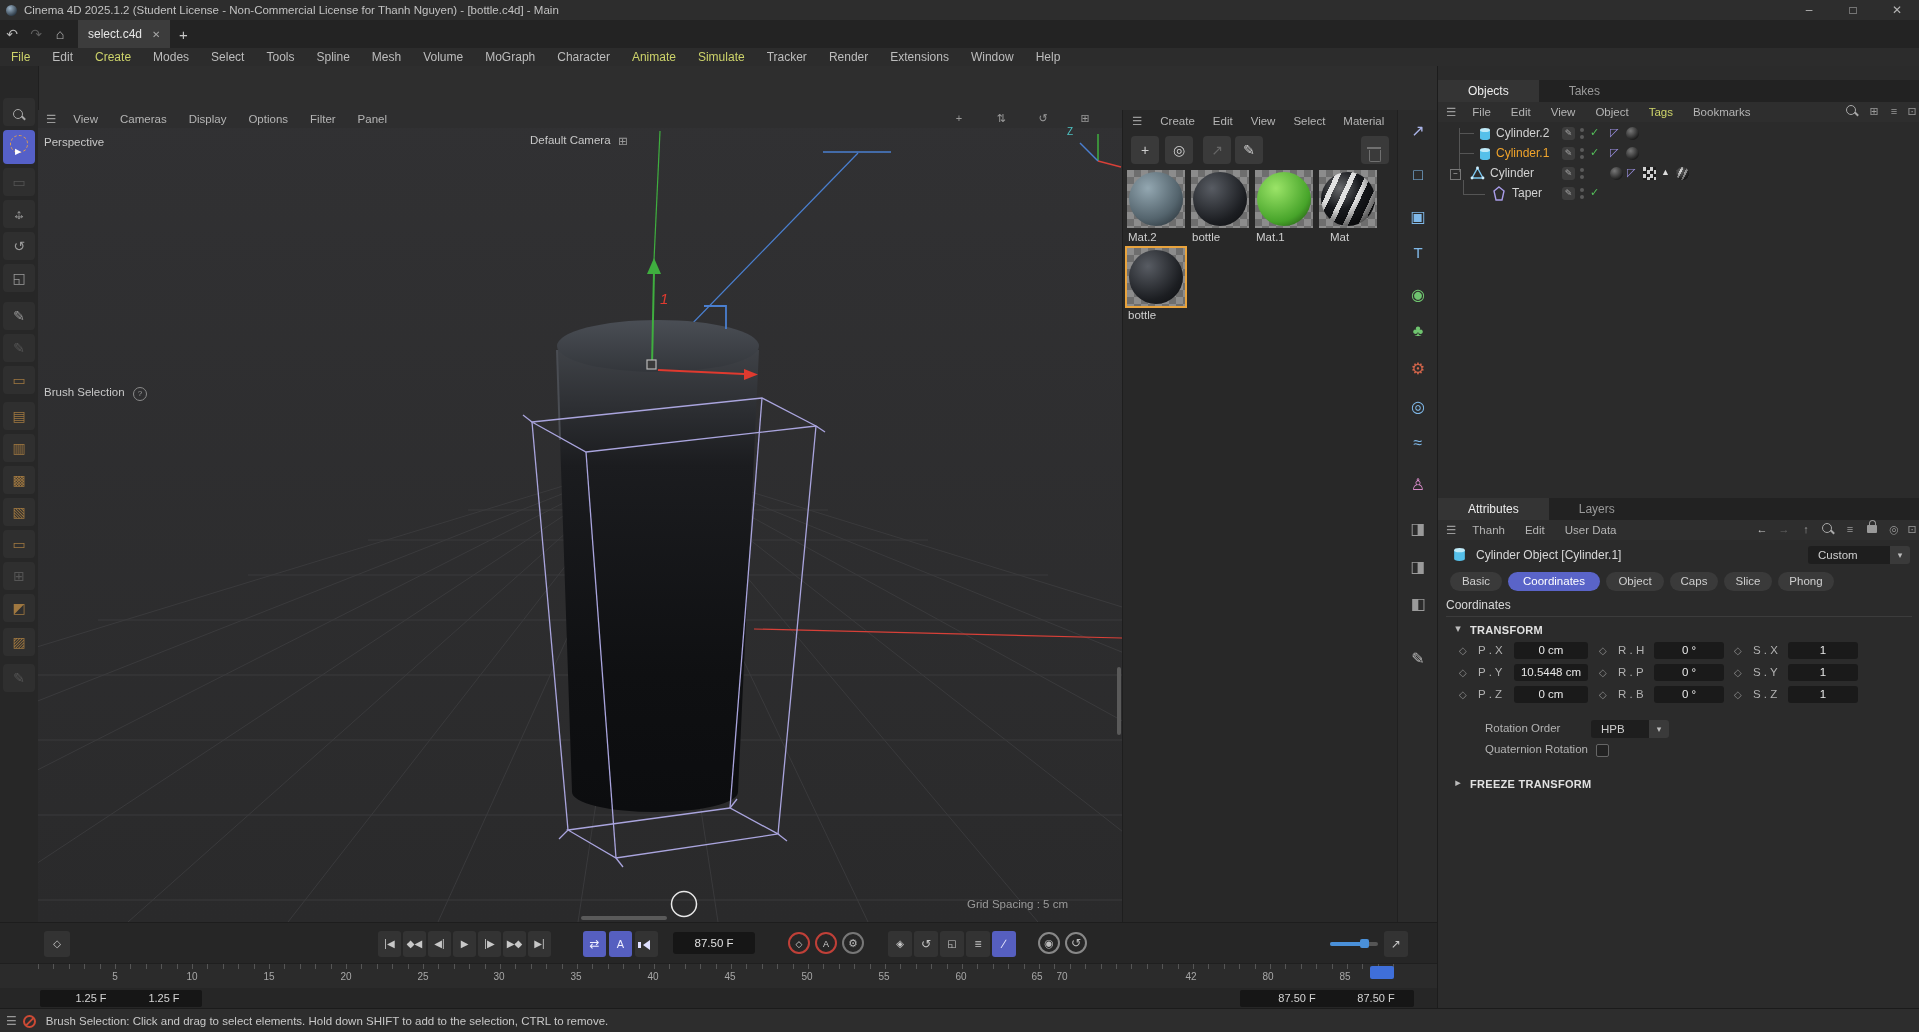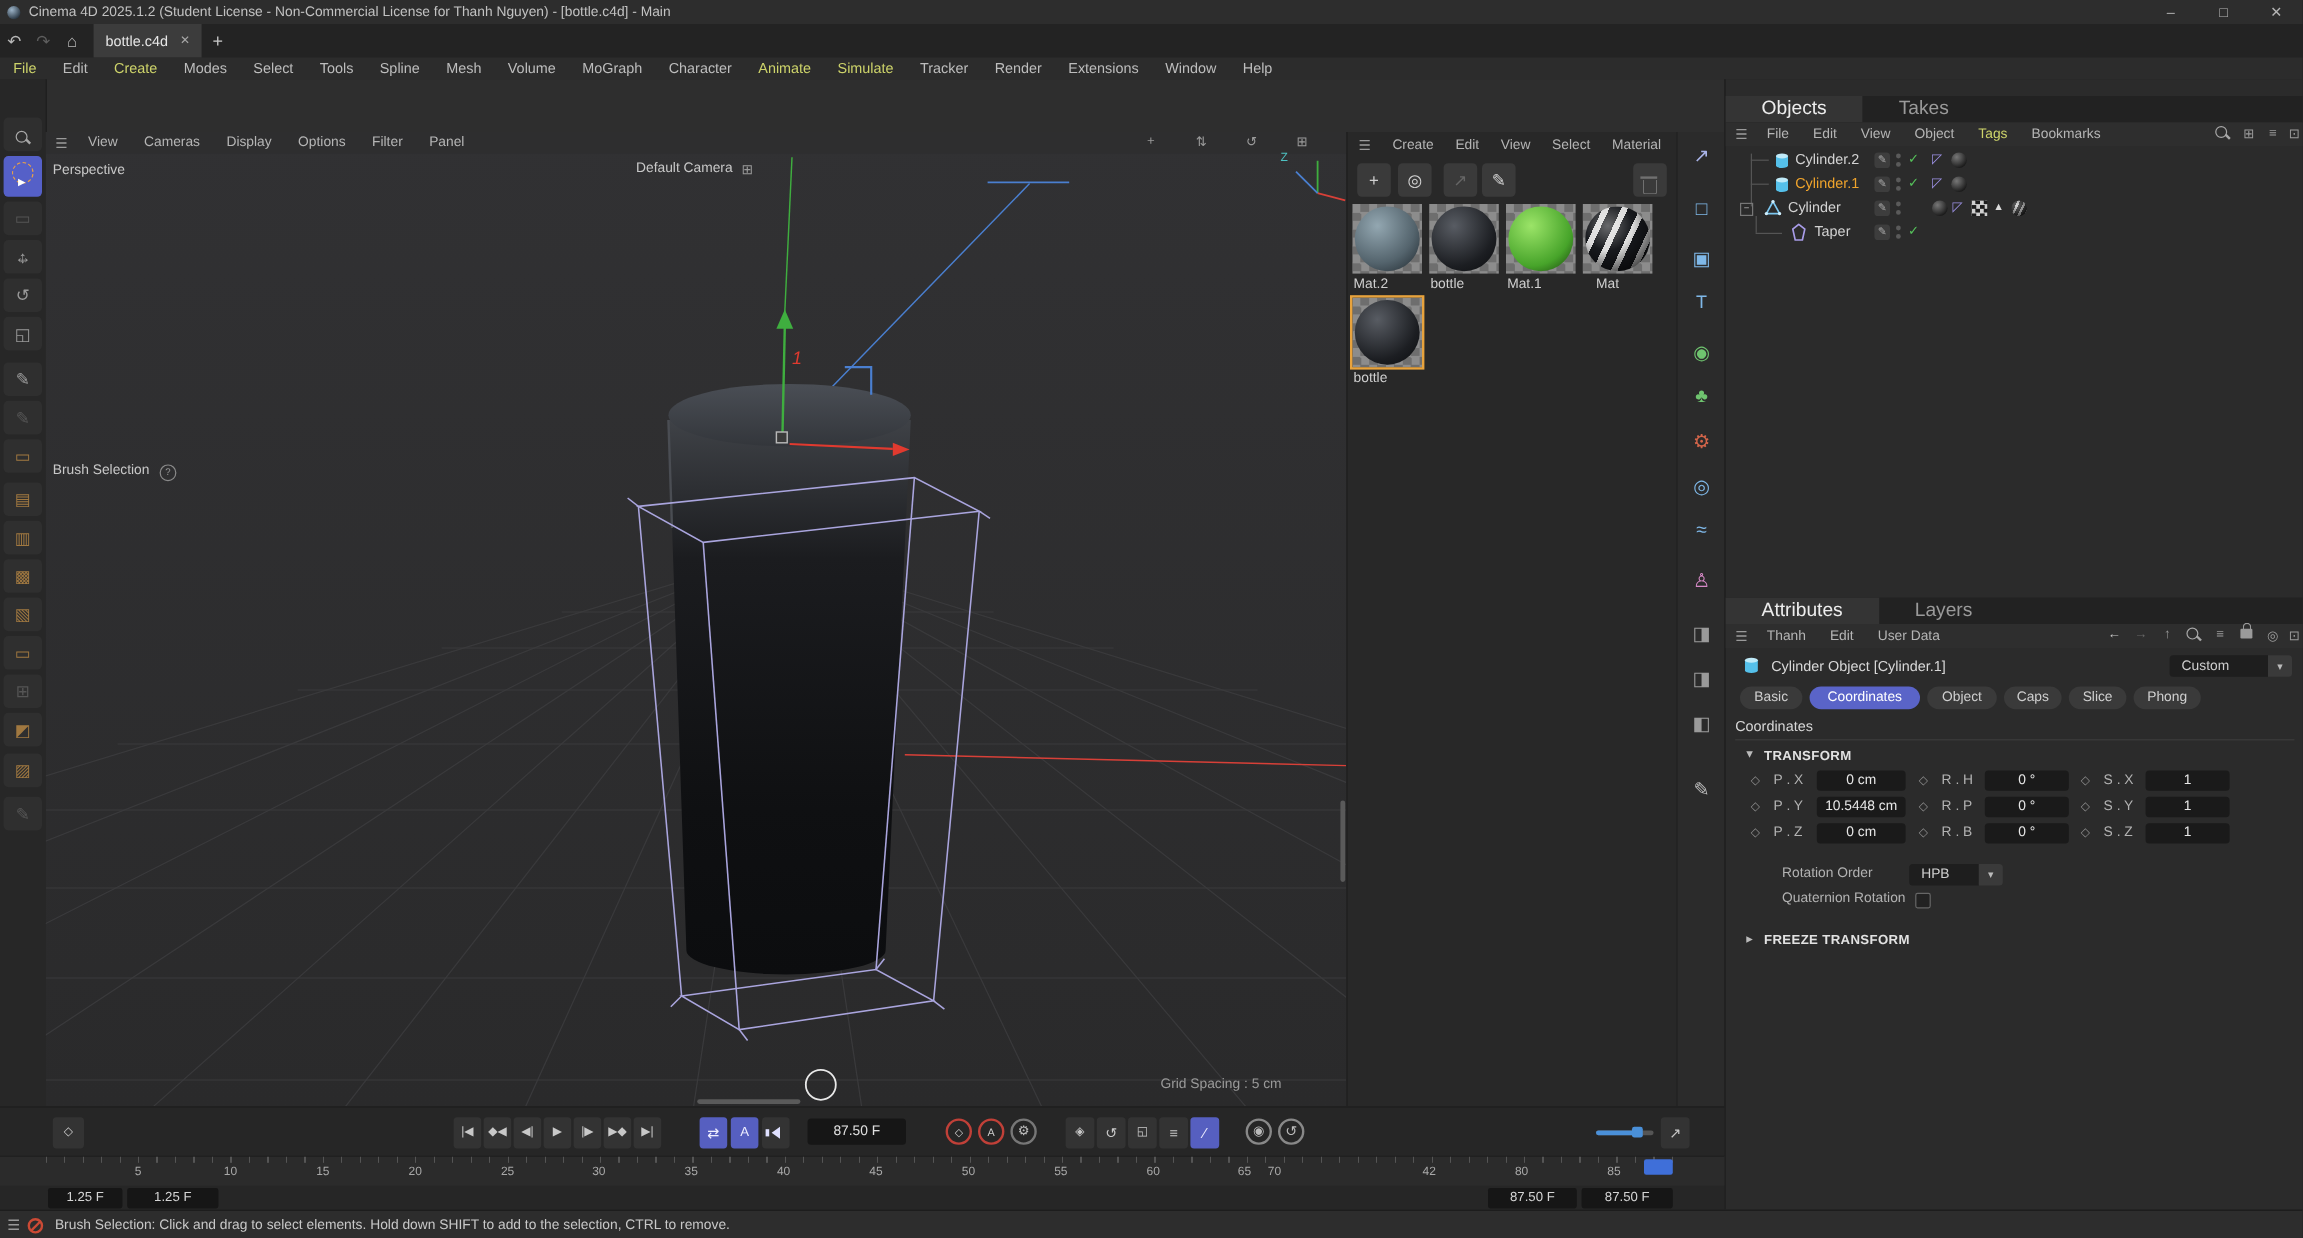--- a/index.html
+++ b/index.html
@@ -85,21 +85,21 @@
   .b-stripe{background:
      radial-gradient(circle at 35% 30%,rgba(255,255,255,.35),rgba(0,0,0,.0) 40%,rgba(0,0,0,.75) 85%),
      repeating-linear-gradient(115deg,#dcdcdc 0 5px,#17191d 5px 14px);}
   .mlabel{position:absolute;color:#cfcfcf;font-size:11.5px;}
   
   .strip{left:1397px;top:110px;width:40px;height:812px;background:#2b2b2b;border-left:1px solid #202020;}
   .sic{position:absolute;left:4px;width:32px;height:30px;text-align:center;line-height:30px;font-size:16px;}
   
   .rcol{left:1437px;top:66px;width:482px;height:942px;background:#2b2b2b;border-left:1px solid #1c1c1c;}
   .ptabs{position:absolute;left:0;width:100%;height:22px;background:#222;display:flex;}
-  .ptab{padding:0 30px;line-height:22px;color:#9a9a9a;font-size:16px;}
+  .ptab{padding:0 30px;line-height:22px;color:#9a9a9a;font-size:12px;}
   .ptab.active{background:#343434;color:#ededed;}
   .pmenu{position:absolute;left:0;width:100%;height:20px;display:flex;align-items:center;background:#2e2e2e;}
   .pmenu span{padding:0 10px;color:#b5b5b5;font-size:11.5px;}
   .pmenu span.accent{color:#cdd36a;}
   .pmenu .h{color:#9a9a9a;padding:0 6px 0 8px;}
   .pmic{position:absolute;top:3px;width:16px;text-align:center;color:#9a9a9a;font-size:11px;}
   .orow{position:absolute;left:0;width:100%;height:20px;}
   .oname{position:absolute;top:2px;font-size:12px;color:#d2d2d2;}
   .oname.sel{color:#f0a42c;}
   .chip{position:absolute;top:3px;width:13px;height:13px;background:#3d3d3d;border-radius:3px;
@@ -149,21 +149,21 @@
         color:#bbb;text-align:center;line-height:19px;font-size:11px;box-sizing:border-box;}
   .framebox{position:absolute;top:9px;width:82px;height:22px;background:#161616;border-radius:3px;
         color:#e0e0e0;text-align:center;line-height:22px;font-size:11.5px;}
   .ruler{position:absolute;left:0;top:40px;width:1437px;height:24px;background:#2b2b2b;
      border-top:1px solid #1f1f1f;}
   .ruler .ticks{position:absolute;left:38px;top:0;width:1360px;height:5px;
      background:repeating-linear-gradient(90deg,#555 0 1px,transparent 1px 15.4px);}
   .rlab{position:absolute;top:7px;transform:translateX(-50%);color:#a8a8a8;font-size:10px;}
   .playhead{position:absolute;top:2px;width:24px;height:13px;background:#3f6fd9;border-radius:2px;}
   .tfield{position:absolute;top:67px;height:17px;background:#161616;border-radius:2px;color:#d5d5d5;
-     font-size:11px;line-height:17px;text-align:center;}
+     font-size:11px;line-height:17px;text-align:center;padding-left:20px;}
   .spk{display:inline-block;position:relative;top:3px;width:0;height:0;border:5px solid transparent;
      border-right:7px solid #dfe0ff;border-left:none;}
   .spk::before{content:"";position:absolute;left:-5px;top:-3px;width:3px;height:6px;background:#dfe0ff;}
   
   .statusbar{left:0;top:1008px;width:1919px;height:24px;background:#2d2d2d;border-top:1px solid #1b1b1b;
      display:flex;align-items:center;}
   .noent{width:13px;height:13px;border:2px solid #cc4a35;border-radius:50%;position:relative;margin:0 10px 0 6px;box-sizing:border-box;}
   .noent::after{content:"";position:absolute;left:-1px;top:4px;width:11px;height:2px;background:#cc4a35;transform:rotate(-45deg);}
 </style>
 </head>
@@ -179,21 +179,21 @@
       <span>□</span>
       <span>✕</span>
     </span>
   </div>
 
   <div class="abs tabbar">
     <span class="navic">↶</span>
     <span class="navic dim">↷</span>
     <span class="navic">⌂</span>
     <span class="filetab">
-      <span>bottle.c4d</span>
+      <span>select.c4d</span>
       <span class="x">✕</span>
     </span>
     <span class="addtab">+</span>
   </div>
 
   <div class="abs menubar">
     <span class="accent">File</span>
     <span>Edit</span>
     <span class="accent">Create</span>
     <span>Modes</span>

